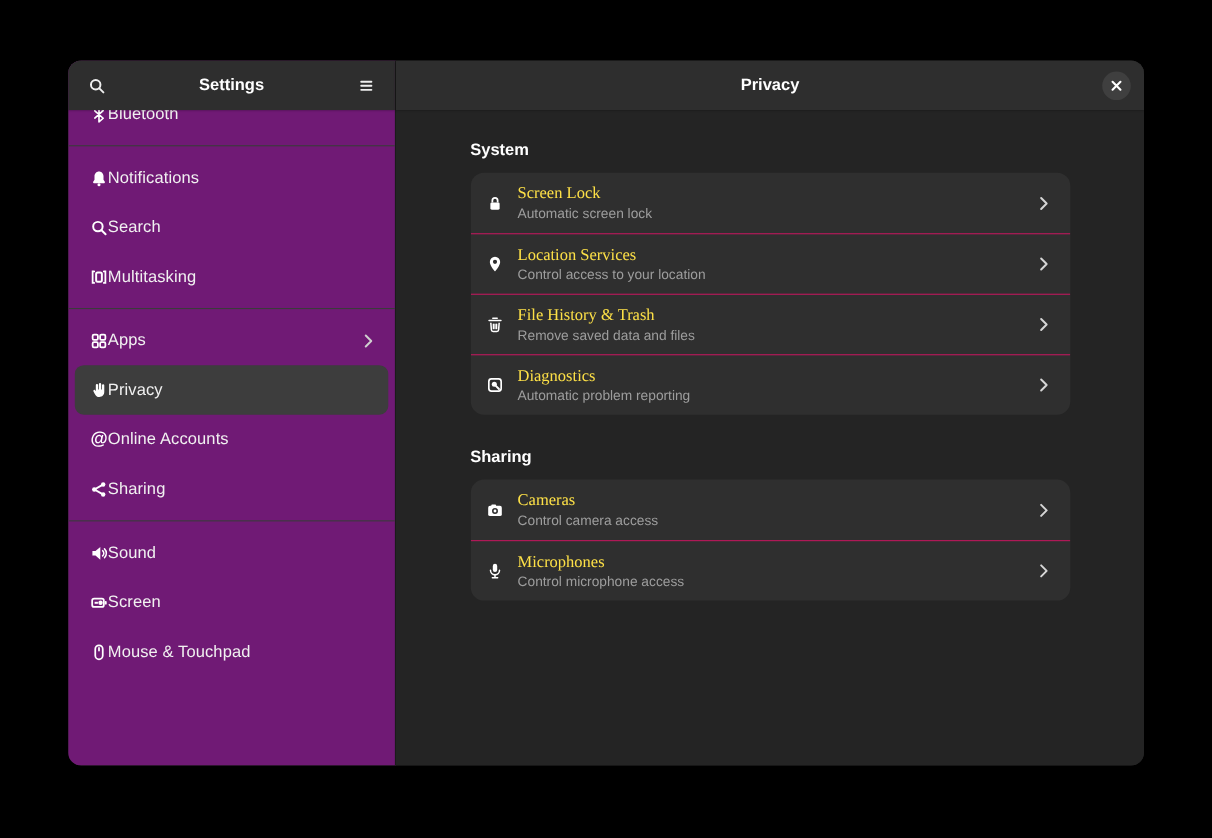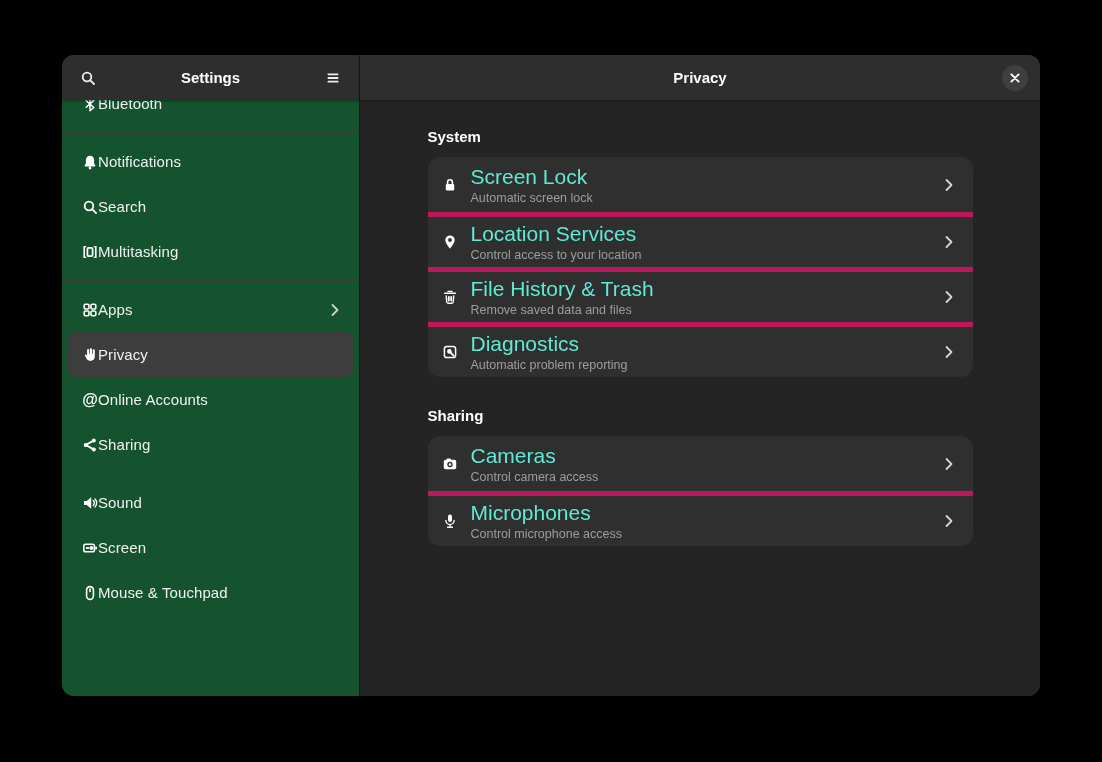--- a/index.html
+++ b/index.html
@@ -7,21 +7,21 @@
     font-family:"Liberation Sans","DejaVu Sans",sans-serif; }
   .stage { position:relative; width:1102px; height:762px; background:#000; }
 
   .window {
     position:absolute; left:62px; top:55px; width:978px; height:641px;
     border-radius:12px; overflow:hidden; display:flex;
     background:#242424; box-shadow:0 14px 44px rgba(0,0,0,.85);
   }
 
   
-  .sidebar { width:298px; flex:0 0 298px; background:#14532d; display:flex;
+  .sidebar { width:298px; flex:0 0 298px; background:#701a75; display:flex;
     flex-direction:column; border-right:1px solid #1b1b1b; }
   .sidebar-header { height:45px; flex:0 0 45px; background:#2e2e2e;
     display:flex; align-items:center; justify-content:space-between;
     padding:0 10px; position:relative; box-shadow:0 1px 2px rgba(0,0,0,.35); z-index:2; }
   .sidebar-header h1 { position:absolute; left:0; right:0; text-align:center;
     font-size:15px; font-weight:700; color:#fff; pointer-events:none; }
   .icon-btn { background:transparent; border:none; width:32px; height:32px;
     border-radius:6px; display:flex; align-items:center; justify-content:center;
     color:#eee; cursor:pointer; z-index:3; }
 
@@ -48,25 +48,25 @@
     justify-content:center; cursor:pointer; z-index:3; }
 
   .main-content { flex:1; overflow:hidden; display:flex; flex-direction:column;
     align-items:center; padding-top:28px; }
   .content-col { width:545px; }
   .section-heading { font-size:15px; font-weight:700; color:#fff; margin-bottom:12px; }
   .section + .section { margin-top:30px; }
   .card { background:#2f2f2f; border-radius:12px; overflow:hidden; }
   .row { height:55px; display:flex; align-items:center; padding:0 16px 0 14px;
     gap:13px; cursor:pointer; }
-  .row + .row { border-top:5px solid #be185d; }
+  .row + .row { border-top:1px solid #be185d; }
   .row .ricon { width:16px; height:16px; flex:0 0 16px; color:#fff;
     display:flex; align-items:center; justify-content:center; }
   .row .rtext { display:flex; flex-direction:column; justify-content:center; gap:2px; }
-  .row .rtitle { font-size:21px; color:#5eead4; }
+  .row .rtitle { font-size:15px; color:#fde047;font-family:Liberation Serif, serif; }
   .row .rsub { font-size:12.5px; color:#9d9d9d; }
   .row .rchevron { margin-left:auto; color:#d5d5d5; display:flex; }
 
   svg { display:block; }
   .at-glyph { font-size:16px; font-weight:700; line-height:1; }
 </style>
 </head>
 <body>
 
 <div class="stage">

